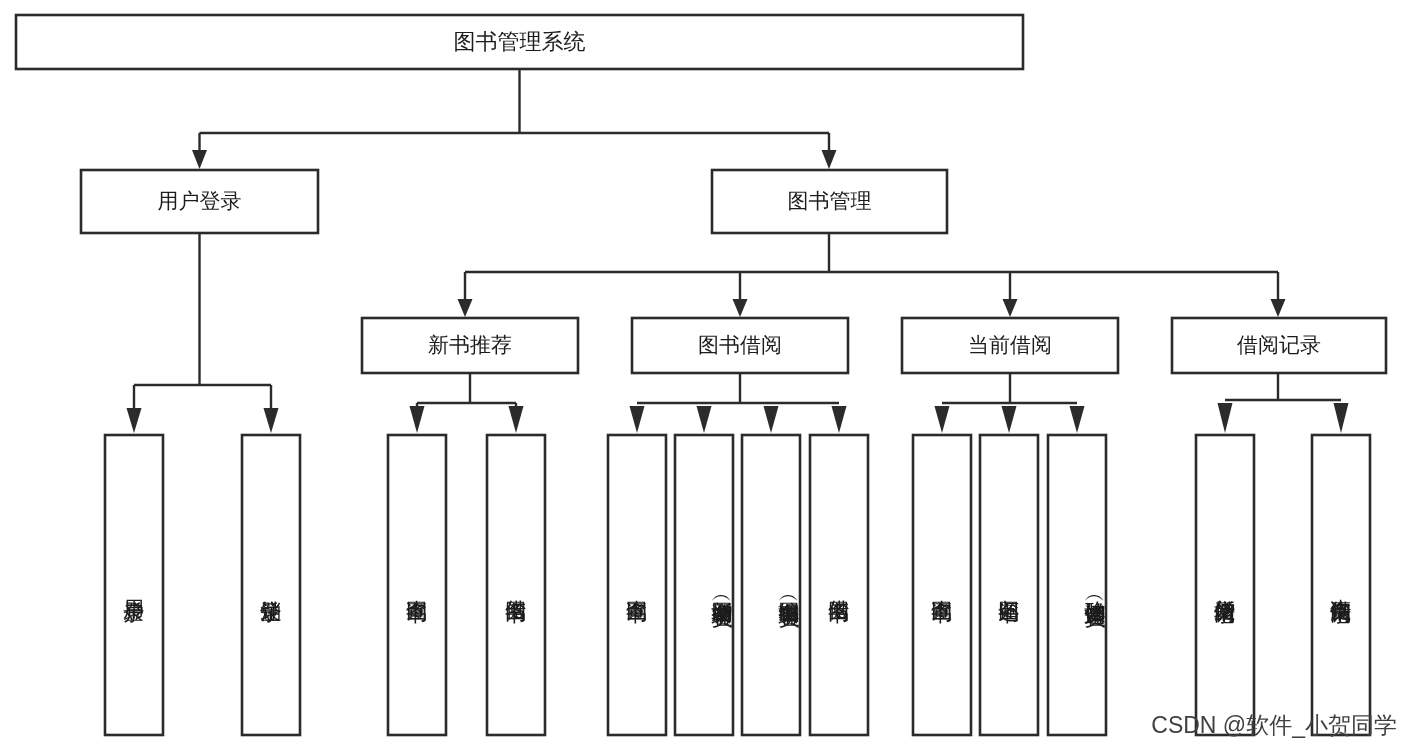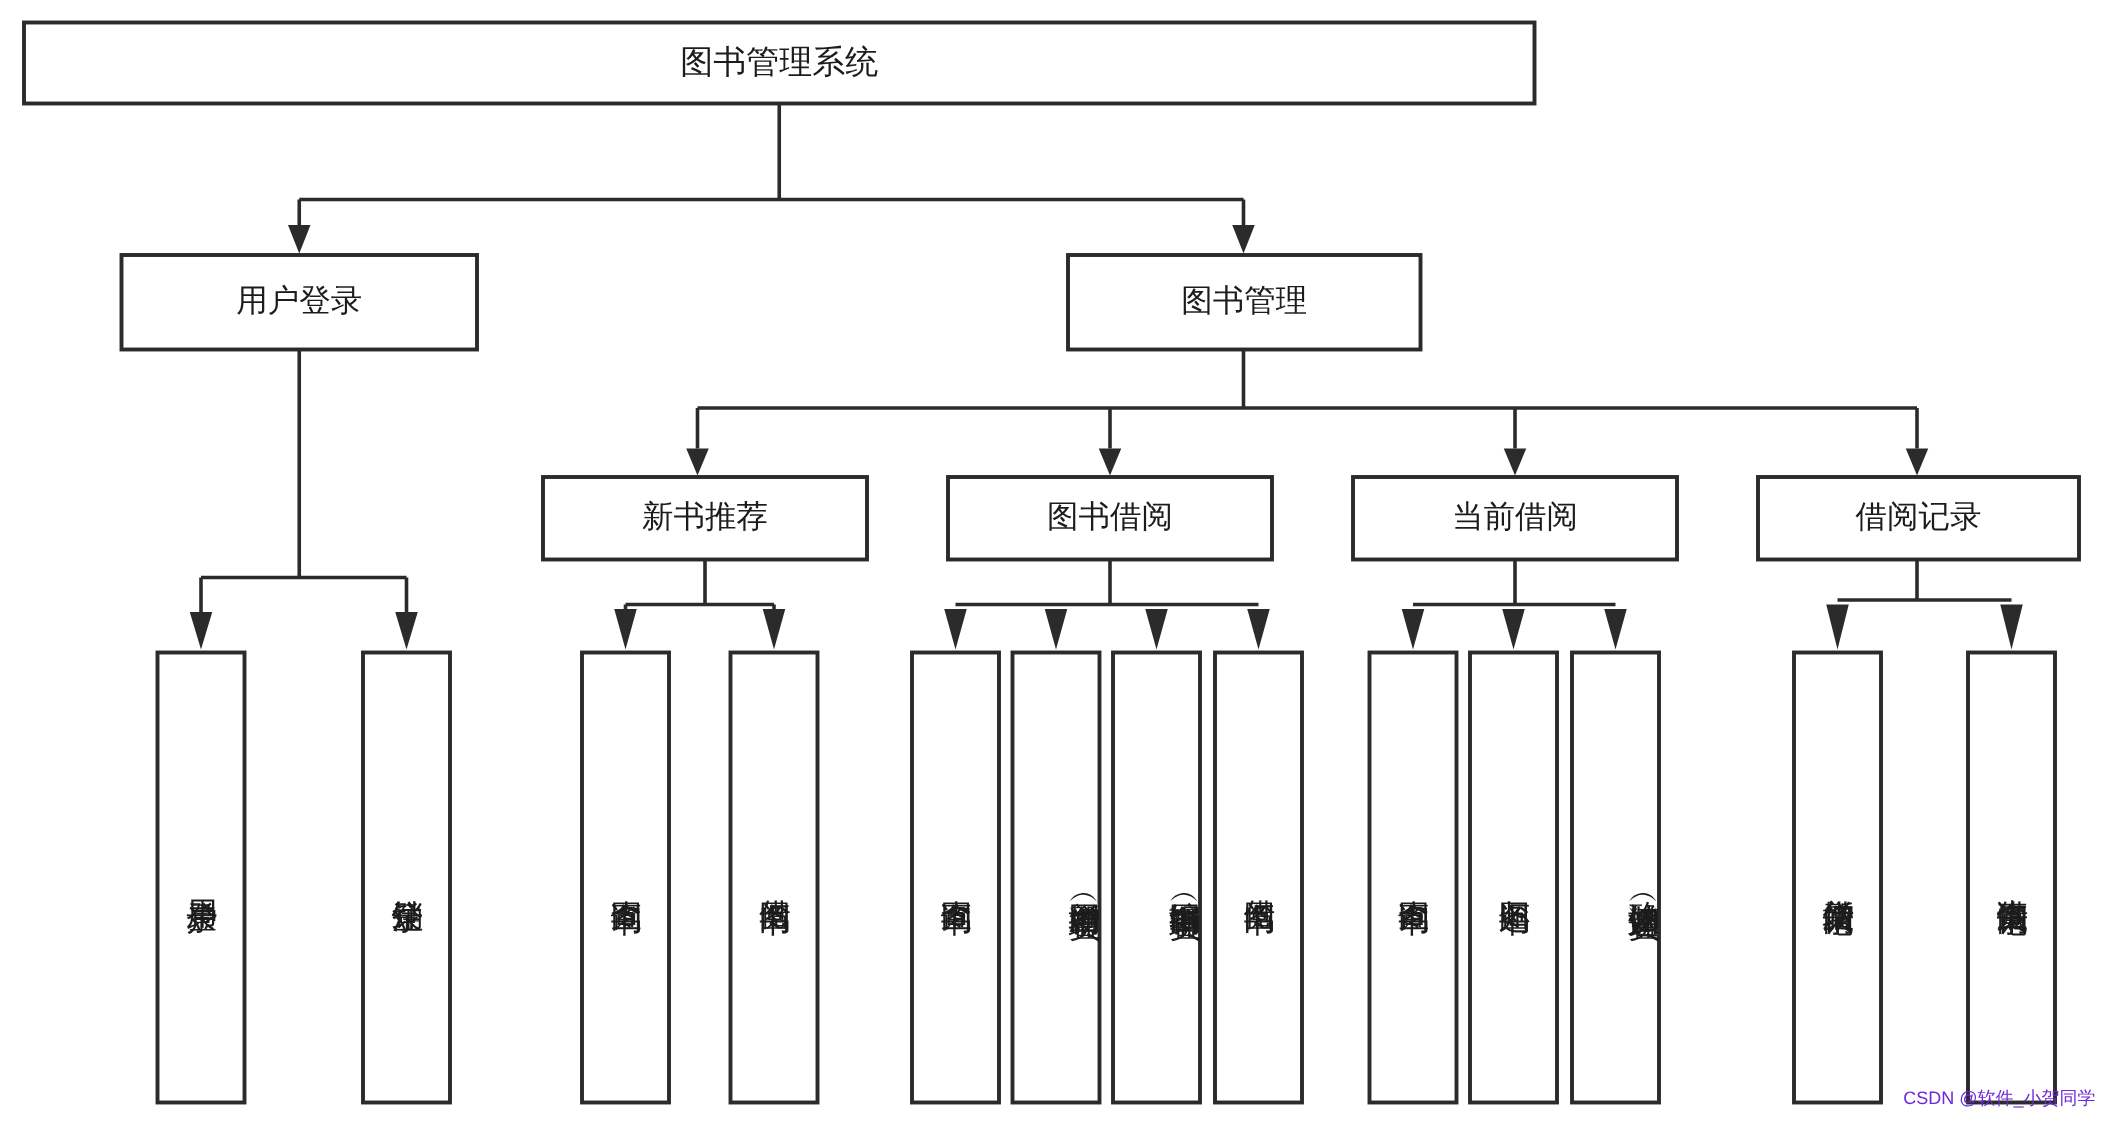--- a/index.html
+++ b/index.html
@@ -77,22 +77,22 @@
   .leaf-label.topaligned {
     display: flex;
     align-items: flex-start;
     justify-content: center;
   }
   #watermark {
     position: absolute;
     right: 8px;
     bottom: 6px;
     font-family: "Liberation Sans", sans-serif;
-    font-size: 12px;
-    color: #6d28d9;
+    font-size: 23px;
+    color: #404040;
     white-space: nowrap;
     pointer-events: none;
   }
 </style>
 </head>
 <body>
 
 <div id="diagram-root">
 
   <svg id="flow" viewBox="0 0 1405 747">

